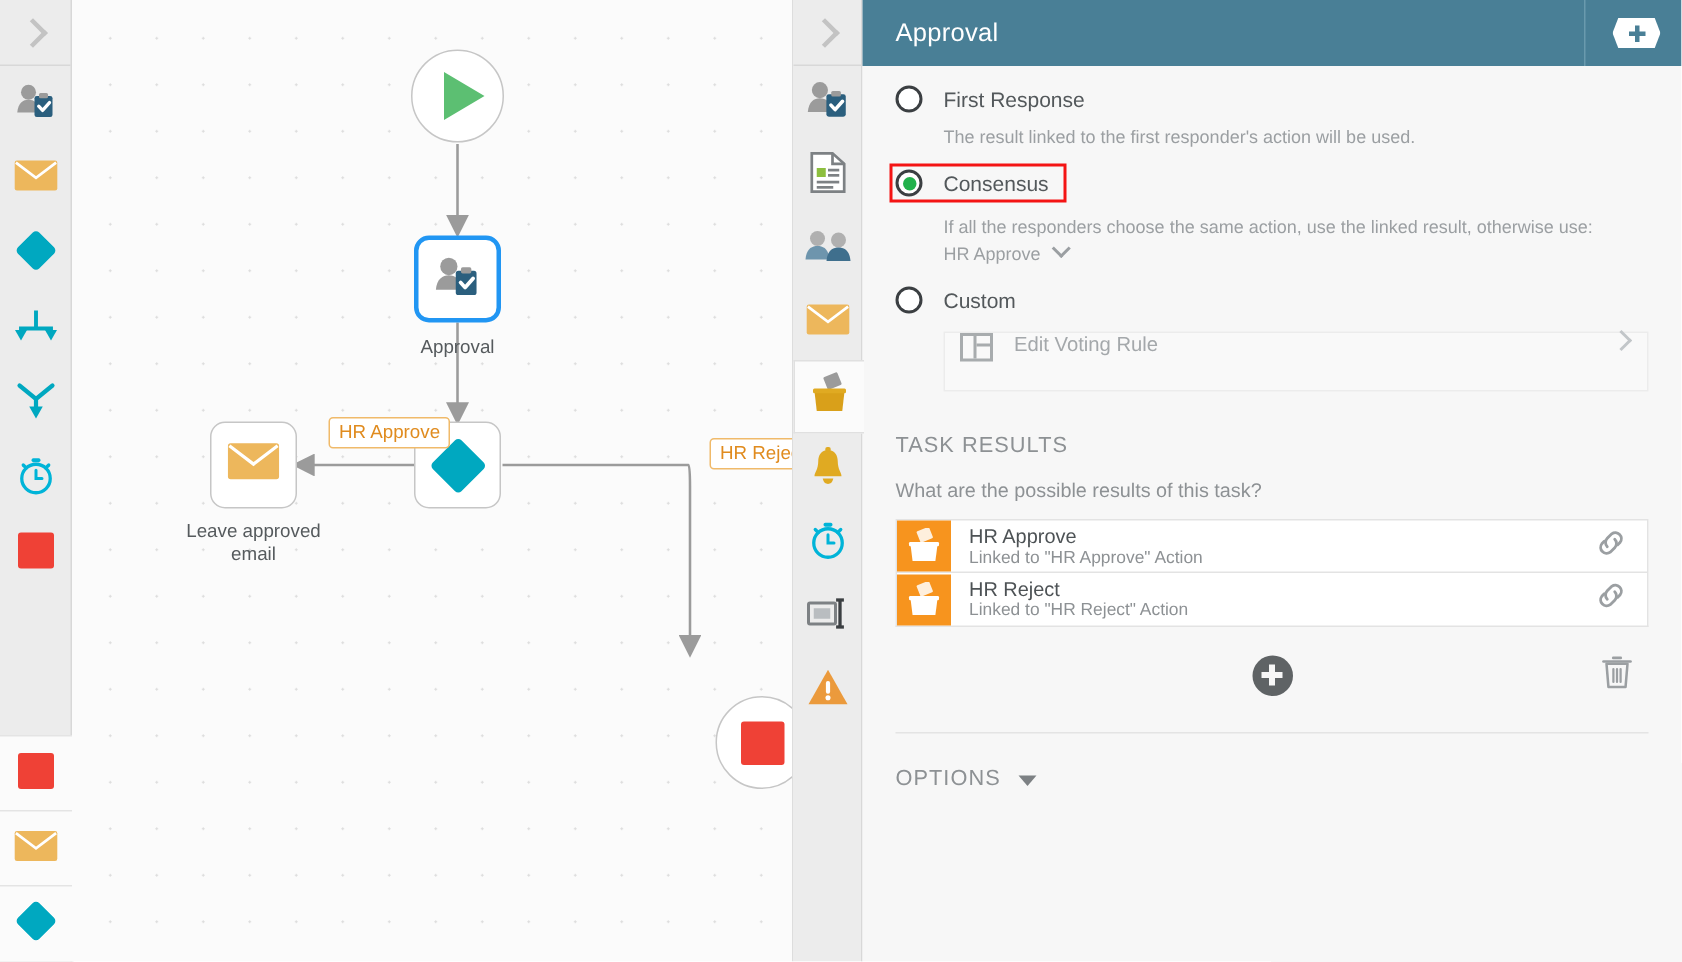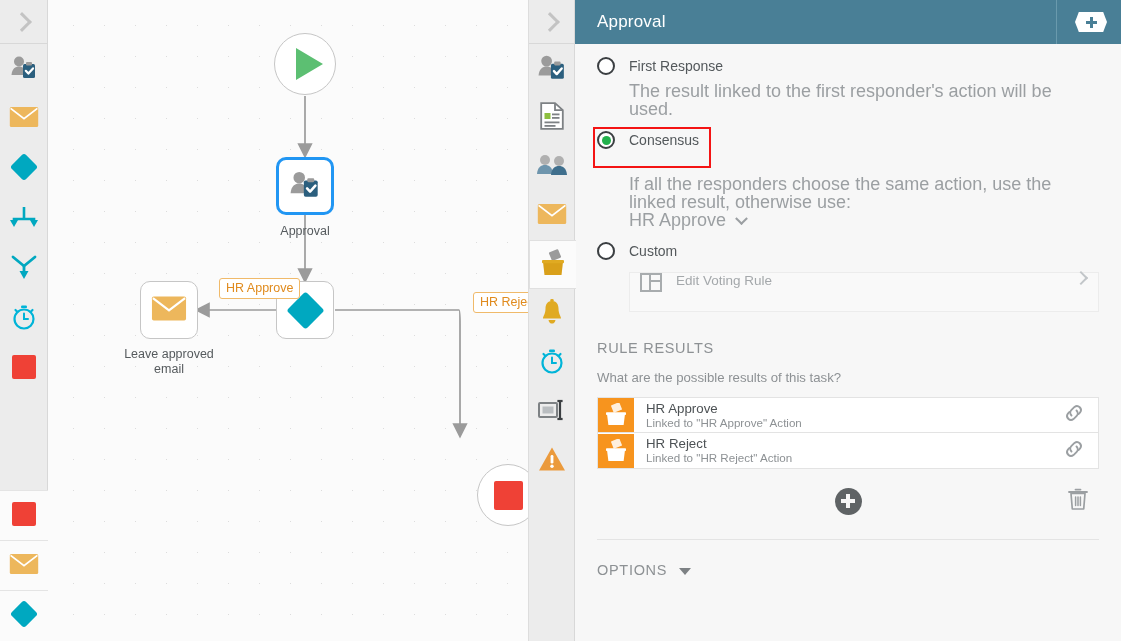--- a/index.html
+++ b/index.html
@@ -177,42 +177,42 @@
   .sec-sub {
     font-size: 13.2px; color: #8d9194;
     margin-top: 14px;
   }
   .radio-row {
     display: flex; align-items: center;
     margin-top: 13px; cursor: pointer;
   }
   .radio-row.highlight {
     border: 2px solid #f41414;
-    padding: 2px 10px 17px 2px;
+    padding: 2px 10px 2px 2px;
     margin-left: -4px;
     width: fit-content;
     margin-top: 9px;
   }
   .radio {
     width: 18px; height: 18px; border-radius: 50%;
     border: 2.4px solid #3b3f42;
     background: #ffffff;
     display: flex; align-items: center; justify-content: center;
     flex: 0 0 18px;
   }
   .radio .dot {
     width: 9px; height: 9px; border-radius: 50%;
     background: transparent;
   }
   .radio.checked .dot { background: #22b14c; }
   .radio-label {
     font-size: 14px; color: #53585b; margin-left: 14px;
   }
   .radio-desc {
-    font-size: 18px; color: #9b9fa2;
+    font-size: 12px; color: #9b9fa2;
     margin-left: 32px; margin-top: 7px; line-height: 18px;
   }
   .dd-caret {
     display: inline-block;
     width: 9px; height: 9px;
     border-right: 2px solid #9b9fa2;
     border-bottom: 2px solid #9b9fa2;
     transform: rotate(45deg) translate(-2px,-2px);
     margin-left: 6px;
   }
@@ -605,21 +605,21 @@
         <div class="vote-ico">
           <i></i>
             <u></u>
         </div>
         <div class="vote-txt">
           <div class="vote-t1">Edit Voting Rule</div>
         </div>
         <div class="vote-arrow"></div>
       </div>
 
-      <div class="sec-title" style="margin-top:28px;">RULE RESULTS</div>
+      <div class="sec-title" style="margin-top:28px;">TASK RESULTS</div>
       <div class="sec-sub">What are the possible results of this task?</div>
 
       <div class="res-list">
         <div class="res-row">
           <div class="res-ico">
             <svg class="ballot" viewBox="0 0 22 24">
               <rect x="7" y="0.5" width="9" height="8" rx="0.8" transform="rotate(-22 11.5 4.5)" fill="#ffffff" opacity="0.85"></rect>
               <path d="M2 11 H20 L18.6 22 H3.4 Z" fill="#ffffff"></path>
               <rect x="1" y="9.3" width="20" height="2.8" rx="0.8" fill="#ffffff"></rect>
             </svg>

